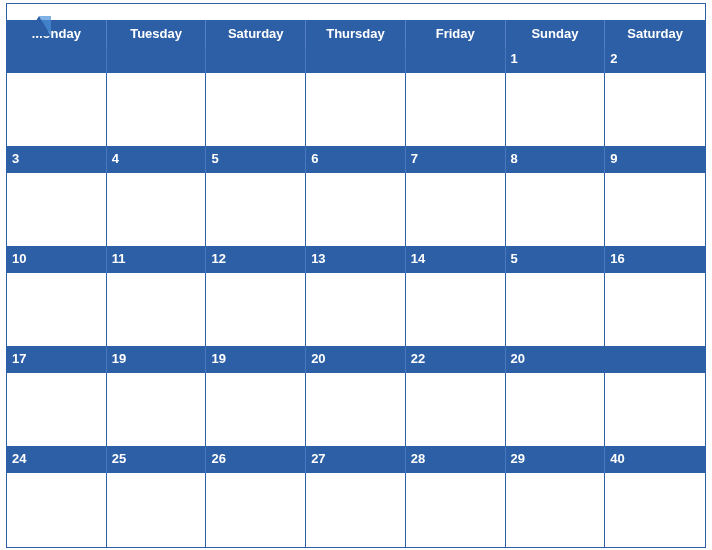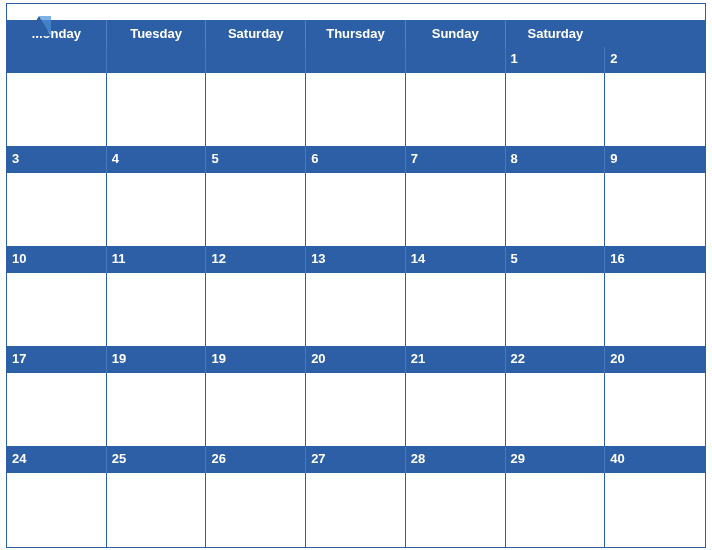--- a/index.html
+++ b/index.html
@@ -127,20 +127,21 @@
     </div>
     <h1 class="calendar-title"></h1>
     <span class="country-label"></span>
   </div>
 
   <div class="day-headers">
     <div class="day-header">Monday</div>
     <div class="day-header">Tuesday</div>
     <div class="day-header">Saturday</div>
     <div class="day-header">Thursday</div>
+    <div class="day-header">Friday</div>
     <div class="day-header">Sunday</div>
     <div class="day-header">Saturday</div>
   </div>
 
   <div class="grid-wrapper" id="calendar-grid">
   <div class="week-number-row">
         <div class="week-num-cell"></div>
         <div class="week-num-cell"></div>
         <div class="week-num-cell"></div>
         <div class="week-num-cell"></div>
@@ -191,21 +192,20 @@
         <div class="week-day-cell"></div>
         <div class="week-day-cell"></div>
         <div class="week-day-cell"></div>
         <div class="week-day-cell"></div>
       </div>
       <div class="week-number-row">
         <div class="week-num-cell">17</div>
         <div class="week-num-cell">19</div>
         <div class="week-num-cell">19</div>
         <div class="week-num-cell">20</div>
-        <div class="week-num-cell">21</div>
         <div class="week-num-cell">22</div>
         <div class="week-num-cell">20</div>
       </div>
       <div class="week-days-row">
         <div class="week-day-cell"></div>
         <div class="week-day-cell"></div>
         <div class="week-day-cell"></div>
         <div class="week-day-cell"></div>
         <div class="week-day-cell"></div>
         <div class="week-day-cell"></div>

